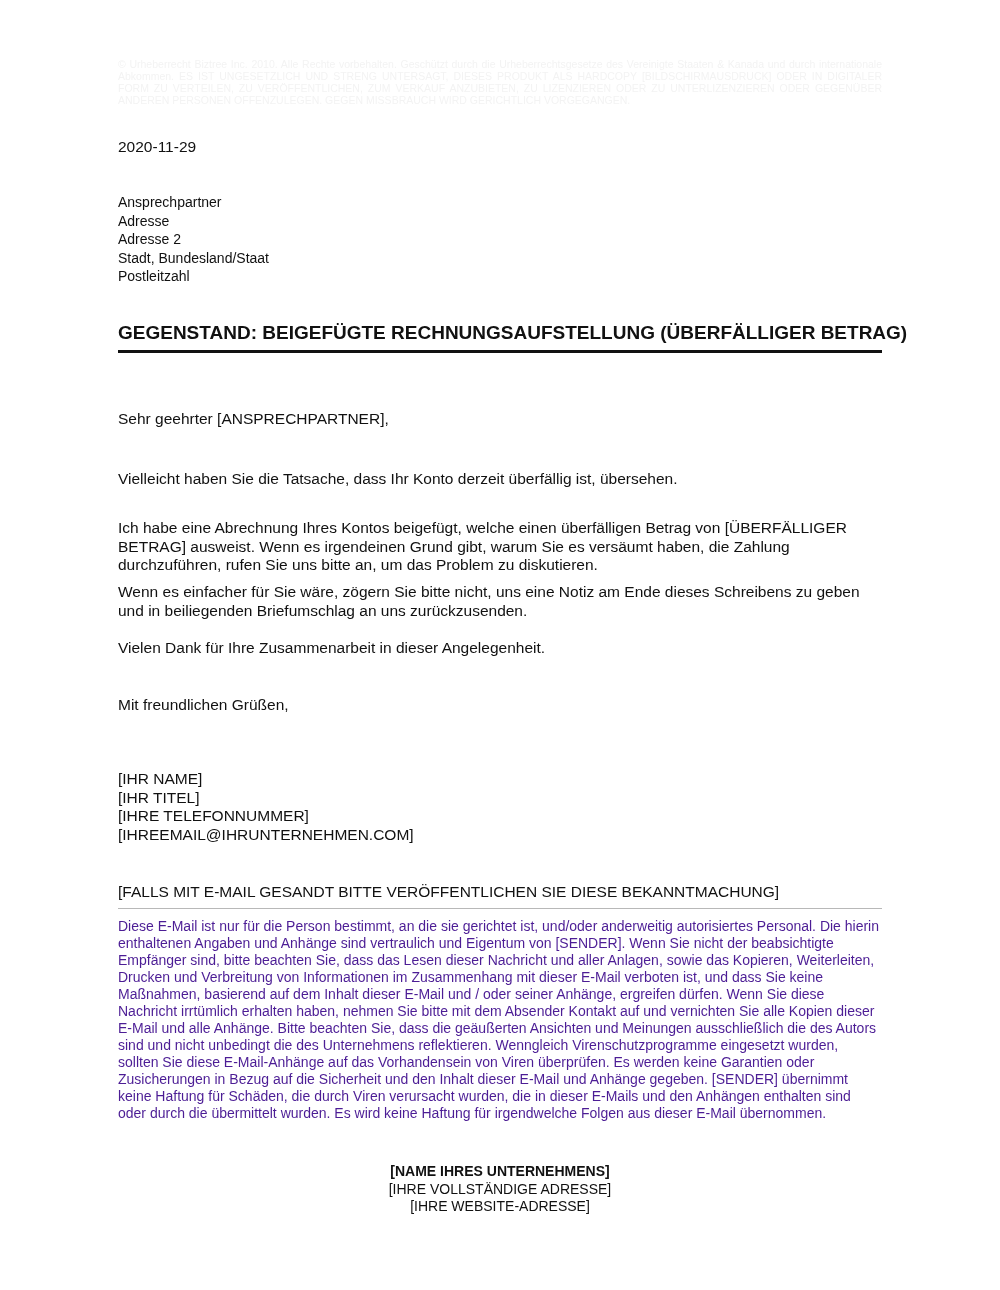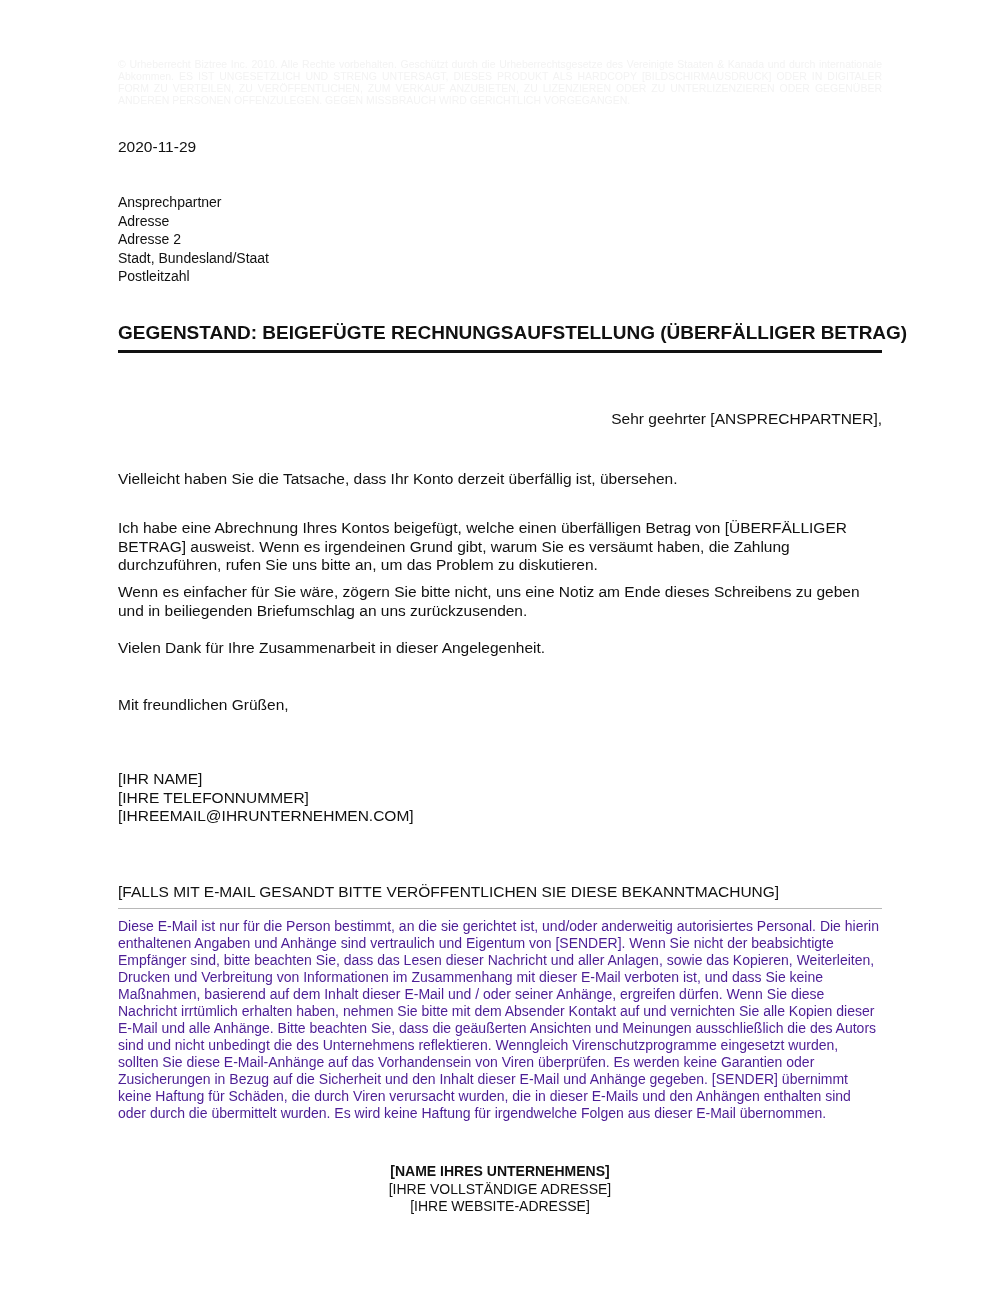--- a/index.html
+++ b/index.html
@@ -64,21 +64,21 @@
       height: 3px;
       background: #111111;
     }
     .body-text {
       position: absolute;
       left: 0;
       width: 764px;
       font-size: 15.5px;
       line-height: 18.6px;
     }
-    .salutation { top: 410px; text-align: right; }
+    .salutation { top: 410px; }
     .p1 { top: 470px; }
     .p2 { top: 519px; }
     .p3 { top: 583px; }
     .p4 { top: 639px; }
     .closing { top: 696px; }
     .signature {
       position: absolute;
       top: 770px;
       left: 0;
       font-size: 15.5px;
@@ -146,20 +146,21 @@
 
   <div class="body-text p1">Vielleicht haben Sie die Tatsache, dass Ihr Konto derzeit überfällig ist, übersehen.</div>
   <div class="body-text p2">Ich habe eine Abrechnung Ihres Kontos beigefügt, welche einen überfälligen Betrag von [ÜBERFÄLLIGER BETRAG] ausweist. Wenn es irgendeinen Grund gibt, warum Sie es versäumt haben, die Zahlung durchzuführen, rufen Sie uns bitte an, um das Problem zu diskutieren.</div>
   <div class="body-text p3">Wenn es einfacher für Sie wäre, zögern Sie bitte nicht, uns eine Notiz am Ende dieses Schreibens zu geben und in beiliegenden Briefumschlag an uns zurückzusenden.</div>
   <div class="body-text p4">Vielen Dank für Ihre Zusammenarbeit in dieser Angelegenheit.</div>
 
   <div class="body-text closing">Mit freundlichen Grüßen,</div>
 
   <div class="signature">
     <div>[IHR NAME]</div>
+    <div>[IHR TITEL]</div>
     <div>[IHRE TELEFONNUMMER]</div>
     <div>[IHREEMAIL@IHRUNTERNEHMEN.COM]</div>
   </div>
 
   <div class="notice-title">[FALLS MIT E-MAIL GESANDT BITTE VERÖFFENTLICHEN SIE DIESE BEKANNTMACHUNG]</div>
   <div class="notice-rule"></div>
 
   <div class="disclaimer">Diese E-Mail ist nur für die Person bestimmt, an die sie gerichtet ist, und/oder anderweitig autorisiertes Personal. Die hierin enthaltenen Angaben und Anhänge sind vertraulich und Eigentum von [SENDER]. Wenn Sie nicht der beabsichtigte Empfänger sind, bitte beachten Sie, dass das Lesen dieser Nachricht und aller Anlagen, sowie das Kopieren, Weiterleiten, Drucken und Verbreitung von Informationen im Zusammenhang mit dieser E-Mail verboten ist, und dass Sie keine Maßnahmen, basierend auf dem Inhalt dieser E-Mail und / oder seiner Anhänge, ergreifen dürfen. Wenn Sie diese Nachricht irrtümlich erhalten haben, nehmen Sie bitte mit dem Absender Kontakt auf und vernichten Sie alle Kopien dieser E-Mail und alle Anhänge. Bitte beachten Sie, dass die geäußerten Ansichten und Meinungen ausschließlich die des Autors sind und nicht unbedingt die des Unternehmens reflektieren. Wenngleich Virenschutzprogramme eingesetzt wurden, sollten Sie diese E-Mail-Anhänge auf das Vorhandensein von Viren überprüfen. Es werden keine Garantien oder Zusicherungen in Bezug auf die Sicherheit und den Inhalt dieser E-Mail und Anhänge gegeben. [SENDER] übernimmt keine Haftung für Schäden, die durch Viren verursacht wurden, die in dieser E-Mails und den Anhängen enthalten sind oder durch die übermittelt wurden. Es wird keine Haftung für irgendwelche Folgen aus dieser E-Mail übernommen.</div>
 
   <div class="footer">

